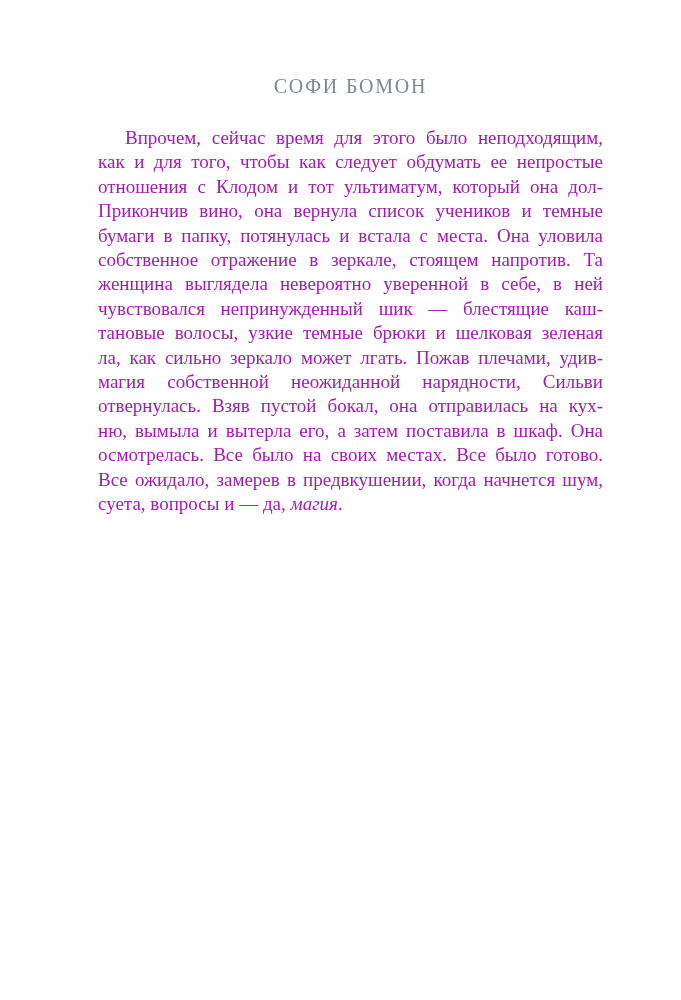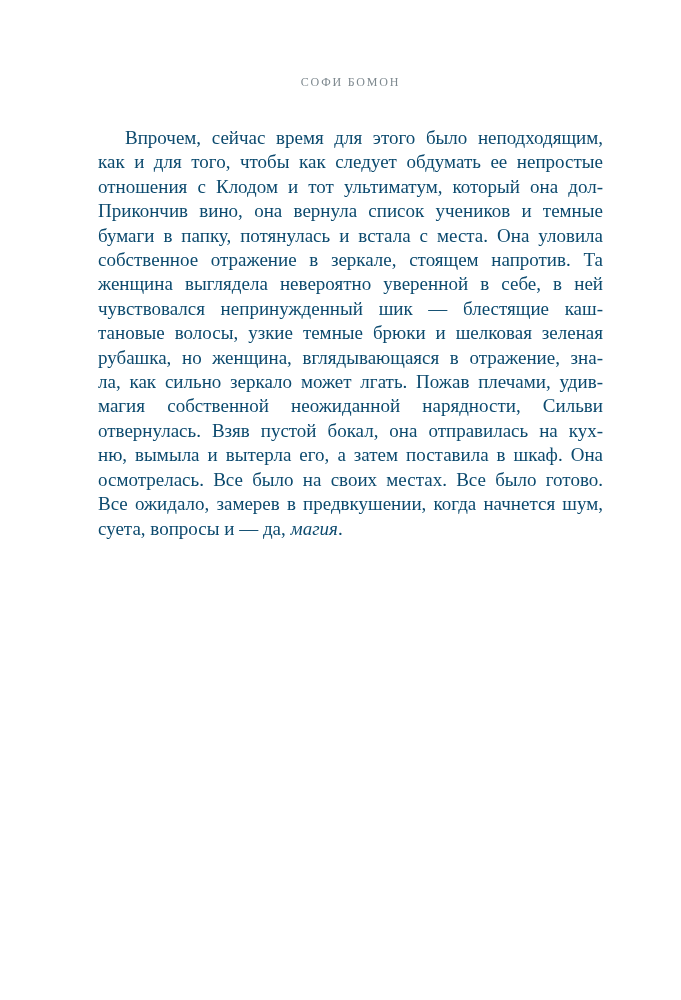--- a/index.html
+++ b/index.html
@@ -14,32 +14,32 @@
     background: #ffffff;
     font-family: "Liberation Serif", "DejaVu Serif", serif;
     overflow: hidden;
   }
   .running-head {
     position: absolute;
     top: 75px;
     left: 98px;
     width: 505px;
     text-align: center;
-    font-size: 12px;
+    font-size: 20px;
     letter-spacing: 1.8px;
     color: #7e898f;
   }
   .paragraph {
     position: absolute;
     top: 126px;
     left: 98px;
     width: 505px;
     font-size: 19px;
     line-height: 24.4px;
-    color: #0c4a6e;
+    color: #a21caf;
   }
   .line {
     display: block;
     text-align: justify;
     text-align-last: justify;
   }
   .line.first {
     text-indent: 27px;
   }
   .line.lastline {
@@ -60,21 +60,20 @@
   <div class="paragraph">
     <span class="line first">Впрочем, сейчас время для этого было неподходящим,</span>
     <span class="line">как и для того, чтобы как следует обдумать ее непростые</span>
     <span class="line">отношения с Клодом и тот ультиматум, который она дол-</span>
     <span class="line">Прикончив вино, она вернула список учеников и темные</span>
     <span class="line">бумаги в папку, потянулась и встала с места. Она уловила</span>
     <span class="line">собственное отражение в зеркале, стоящем напротив. Та</span>
     <span class="line">женщина выглядела невероятно уверенной в себе, в ней</span>
     <span class="line">чувствовался непринужденный шик — блестящие каш-</span>
     <span class="line">тановые волосы, узкие темные брюки и шелковая зеленая</span>
-    <span class="line">рубашка, но женщина, вглядывающаяся в отражение, зна-</span>
     <span class="line">ла, как сильно зеркало может лгать. Пожав плечами, удив-</span>
     <span class="line">магия собственной неожиданной нарядности, Сильви</span>
     <span class="line">отвернулась. Взяв пустой бокал, она отправилась на кух-</span>
     <span class="line">ню, вымыла и вытерла его, а затем поставила в шкаф. Она</span>
     <span class="line">осмотрелась. Все было на своих местах. Все было готово.</span>
     <span class="line">Все ожидало, замерев в предвкушении, когда начнется шум,</span>
     <span class="line lastline"><span>суета, вопросы и — да, </span><span class="italic">магия</span><span>.</span></span>
   </div>
 
 </div>

